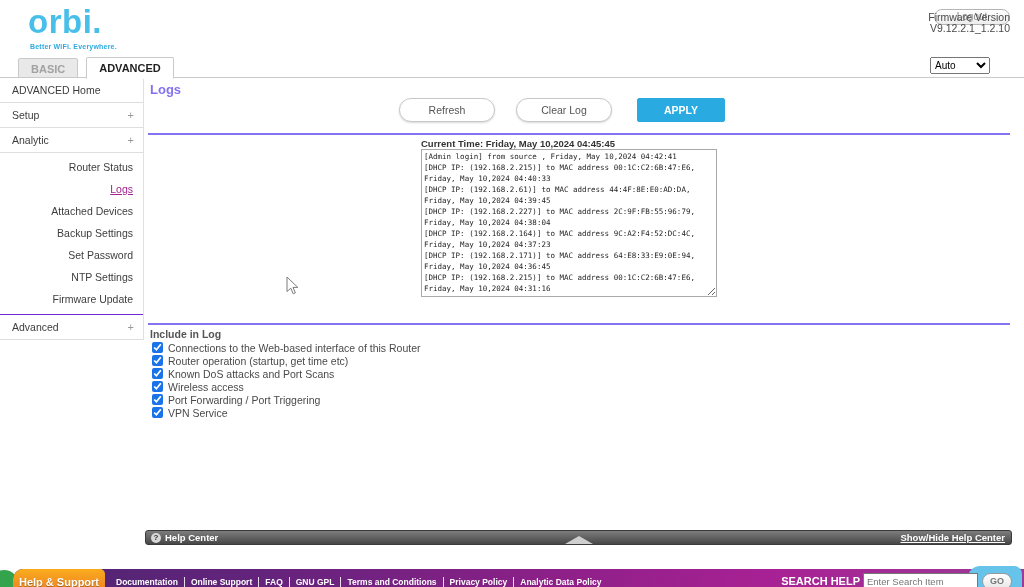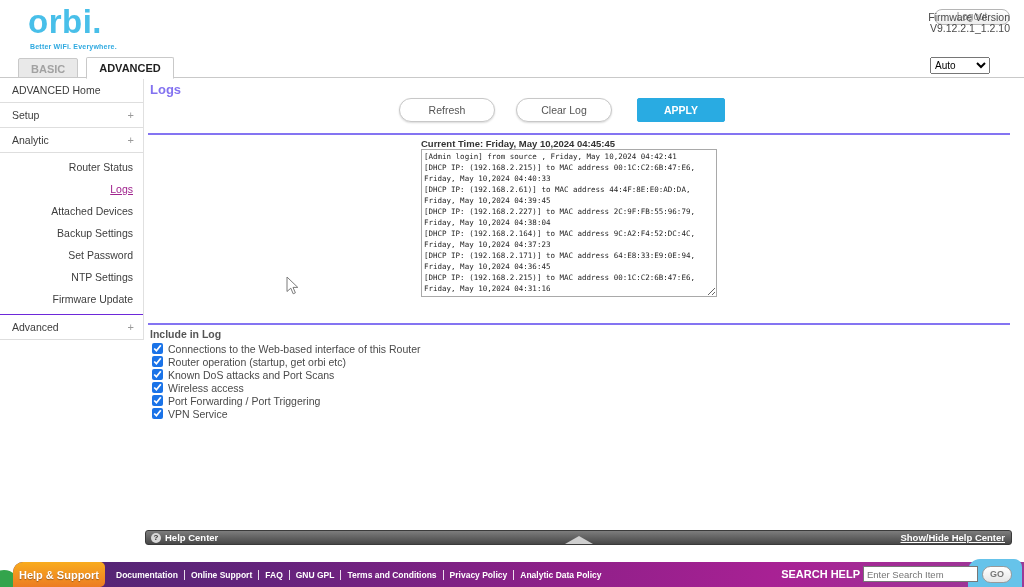--- a/index.html
+++ b/index.html
@@ -36,37 +36,37 @@
   .btn-apply { left:493px; width:88px; background:#29abe2; color:#fff; border:1px solid #29abe2; border-radius:2px; font-weight:bold; box-shadow:none; line-height:22px; }
   .hr-purple { position:absolute; left:4px; width:862px; height:2px; background:#8474f2; }
   .hr1 { top:55px; } .hr2 { top:245px; }
   .current-time { position:absolute; left:277px; top:60px; font-size:9.5px; font-weight:bold; color:#333; }
   .log-textarea { position:absolute; left:277px; top:71px; width:296px; height:148px; font-family:"DejaVu Sans Mono", monospace; font-size:7.5px; line-height:11px; color:#1e1e1e; border:1px solid #a9a9a9; padding:1px 2px; resize:both; overflow-y:scroll; overflow-x:hidden; background:#fff; }
   .log-textarea::-webkit-scrollbar { width:14px; background:#f4f4f4; border-left:1px solid #ddd; }
   .log-textarea::-webkit-scrollbar-thumb { background:#d6d6d6; border:1px solid #b9b9b9; }
   .log-textarea::-webkit-scrollbar-button { background:#eee; border:1px solid #ccc; height:12px; }
   .include-label { position:absolute; left:6px; top:250px; font-size:10.5px; font-weight:bold; color:#555; }
   .checks { position:absolute; left:8px; top:264px; }
-  .check-row { height:13px; display:flex; align-items:center; font-size:10.5px; color:#4a4a4a; }
+  .check-row { height:13px; display:flex; font-size:10.5px; color:#4a4a4a; }
   .check-row input[type=checkbox] { width:11px; height:11px; accent-color:#1a73e8; margin:0 5px 0 0; }
 
   
   .cursor { position:absolute; left:286px; top:276px; z-index:9; pointer-events:none; }
 
   
   .help-bar { position:absolute; left:145px; right:12px; top:530px; height:15px; background:linear-gradient(#7d7d7d,#474747); border:1px solid #3a3a3a; border-radius:3px; color:#fff; z-index:2; }
   .help-left { position:absolute; left:5px; top:1px; display:flex; align-items:center; gap:4px; }
   .q-icon { width:10px; height:10px; border-radius:50%; background:#d8d8d8; color:#333; font-size:8px; font-weight:bold; text-align:center; line-height:10px; }
   .help-center-label { font-size:9.5px; font-weight:bold; }
   .help-triangle { position:absolute; left:50%; bottom:0; transform:translateX(-50%); width:0; height:0; border-left:14px solid transparent; border-right:14px solid transparent; border-bottom:8px solid #cfcfcf; cursor:pointer; }
   .help-toggle { position:absolute; right:6px; top:1px; font-size:9.5px; font-weight:bold; color:#fff; text-decoration:underline; cursor:pointer; }
 
   
   .green-arc { position:absolute; left:-11px; bottom:-13px; width:30px; height:30px; border-radius:50%; background:#33a44c; z-index:1; }
-  .footer { position:absolute; left:13px; right:0; bottom:0; height:25px; border-top-left-radius:10px; background:linear-gradient(100deg,#4d2671 0%, #64237c 25%, #8f2089 55%, #a82194 75%, #9b3a97 100%); z-index:2;margin-top:43px; }
+  .footer { position:absolute; left:13px; right:0; bottom:0; height:18px; border-top-left-radius:10px; background:linear-gradient(100deg,#4d2671 0%, #64237c 25%, #8f2089 55%, #a82194 75%, #9b3a97 100%); z-index:2;margin-top:43px; }
   .footer-orange { position:absolute; left:0; top:0; width:92px; height:25px; background:linear-gradient(#f9ac1e,#ec7c23); border-top-left-radius:10px; border-top-right-radius:5px; border-bottom-right-radius:5px; display:flex; align-items:center; justify-content:center; }
   .hs-label { color:#fff; font-weight:bold; font-size:11px; text-shadow:0 1px 1px rgba(0,0,0,.35); white-space:nowrap; }
   .footer-links { position:absolute; left:97px; top:0; height:25px; display:flex; align-items:center; }
   .f-link { color:#fff; font-size:8.5px; font-weight:bold; padding:0 6px; border-right:1px solid rgba(255,255,255,.85); line-height:10px; cursor:pointer; white-space:nowrap; }
   .f-link:last-child { border-right:none; }
   .blue-block { position:absolute; right:2px; top:-3px; width:54px; height:28px; background:#66c3ea; border-radius:12px 8px 0 0; z-index:1; }
   .search-label { position:absolute; right:164px; top:6px; color:#fff; font-weight:bold; font-size:11px; z-index:2; }
   .search-input { position:absolute; right:46px; top:4px; width:115px; height:16px; font-size:9.5px; border:1px solid #777; padding:0 3px; z-index:2; font-family:"Liberation Sans",sans-serif; }
   .go-btn { position:absolute; right:12px; top:4px; width:30px; height:17px; border-radius:9px; background:linear-gradient(#ffffff,#e6e6e6); border:1px solid #999; color:#777; font-size:9px; font-weight:bold; text-align:center; line-height:15px; z-index:2; cursor:pointer; }
 </style>
@@ -128,21 +128,21 @@
 
     <div class="hr-purple hr2"></div>
     <div class="include-label">Include in Log</div>
     <div class="checks">
       <label class="check-row">
         <input type="checkbox" checked="checked" style="">
         <span>Connections to the Web-based interface of this Router</span>
       </label>
       <label class="check-row">
         <input type="checkbox" checked="checked" style="">
-        <span>Router operation (startup, get orbi etc)</span>
+        <span>Router operation (startup, get time etc)</span>
       </label>
       <label class="check-row">
         <input type="checkbox" checked="checked" style="">
         <span>Known DoS attacks and Port Scans</span>
       </label>
       <label class="check-row">
         <input type="checkbox" checked="checked" style="">
         <span>Wireless access</span>
       </label>
       <label class="check-row">

